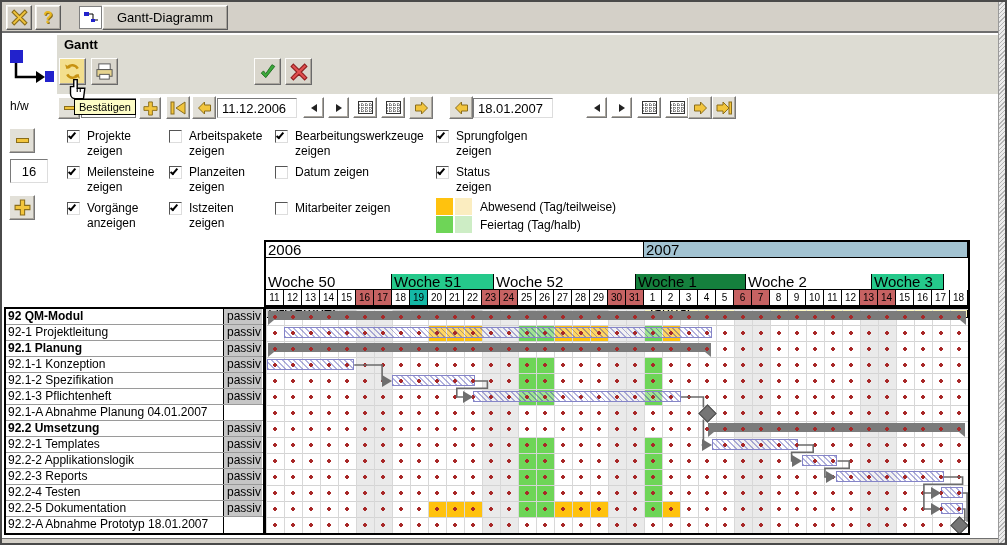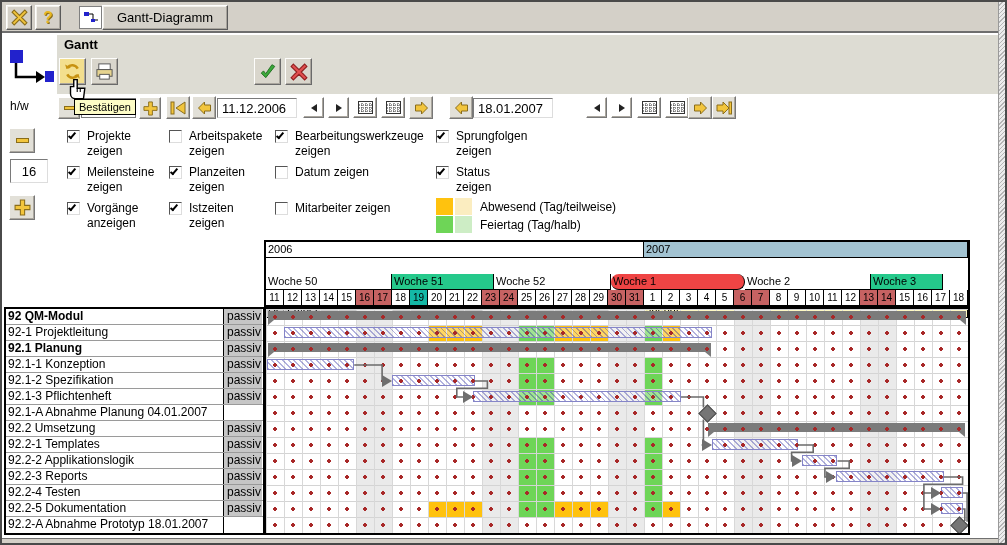--- a/index.html
+++ b/index.html
@@ -65,21 +65,21 @@
   .leg-label{position:absolute;font-size:12px;}
   
   .left-table{position:absolute;left:2px;top:305px;width:261px;height:228px;border:2px solid #000;background:#fff;}
   .task-row{position:absolute;left:0;width:257px;height:16px;border-bottom:1px solid #9a9a9a;display:flex;}
   .task-row:last-child{border-bottom:none;}
   .task-name{width:218px;font-size:12px;line-height:15px;padding-left:2px;white-space:nowrap;overflow:hidden;border-right:1px solid #000;}
   .task-status{width:38px;font-size:12px;line-height:15px;padding-left:3px;}
   .chart-frame{position:absolute;left:262px;top:238px;width:706px;height:295px;border:2px solid #000;background:#fff;}
   .hdr-row{position:absolute;left:0;width:702px;height:16px;display:flex;}
   .hdr-cell{height:16px;border-right:1px solid #000;border-bottom:1px solid #000;
-    font-size:11px;line-height:15px;padding-left:2px;white-space:nowrap;overflow:hidden;}
+    font-size:15px;line-height:15px;padding-left:2px;white-space:nowrap;overflow:hidden;}
   .day-cell{width:18px;text-align:center;padding-left:0;font-size:10px;}
   .chart-body{position:absolute;left:0;top:64px;width:702px;height:227px;border-top:3px solid #000;overflow:hidden;}
   .wk-col{position:absolute;top:0;width:18px;height:224px;background:#EAEAEA;}
   .hl-cell{position:absolute;width:18px;height:16px;}
   .gridlines{position:absolute;left:0;top:0;width:702px;height:224px;z-index:2;pointer-events:none;
     background-image:linear-gradient(to right,#D8D8D8 1px,transparent 1px),linear-gradient(to bottom,#D4D4D4 1px,transparent 1px);
     background-size:18px 100%,100% 16px;}
   .bar-task{position:absolute;height:11px;border:1px solid #8585C8;z-index:3;cursor:pointer;
     background-image:repeating-linear-gradient(45deg,rgba(115,115,195,.55) 0 1.3px,rgba(255,255,255,.35) 1.3px 4px);}
   .bar-summary{position:absolute;height:9px;background:#7B7B7B;z-index:3;cursor:pointer;}
@@ -390,21 +390,21 @@
       </div>
       <div class="task-row" style="top: 80px;">
         <div class="task-name">92.1-3 Pflichtenheft</div>
         <div class="task-status" style="background: rgb(198, 198, 198);">passiv</div>
       </div>
       <div class="task-row" style="top: 96px;">
         <div class="task-name">92.1-A Abnahme Planung 04.01.2007</div>
         <div class="task-status"></div>
       </div>
       <div class="task-row" style="top: 112px;">
-        <div class="task-name" style="font-weight: normal;">92.2 Umsetzung</div>
+        <div class="task-name" style="font-weight: bold;">92.2 Umsetzung</div>
         <div class="task-status" style="background: rgb(198, 198, 198);">passiv</div>
       </div>
       <div class="task-row" style="top: 128px;">
         <div class="task-name">92.2-1 Templates</div>
         <div class="task-status" style="background: rgb(198, 198, 198);">passiv</div>
       </div>
       <div class="task-row" style="top: 144px;">
         <div class="task-name">92.2-2 Applikationslogik</div>
         <div class="task-status" style="background: rgb(198, 198, 198);">passiv</div>
       </div>
@@ -431,22 +431,22 @@
         <div class="hdr-cell" style="width: 378px; background: rgb(255, 255, 255);">2006</div>
         <div class="hdr-cell" style="width: 324px; background: rgb(162, 195, 210);">2007</div>
       </div>
     <div class="hdr-row" id="months-row" style="top:16px;margin-top:44px;">
         <div class="hdr-cell" style="width: 378px; background: rgb(201, 201, 201);">Dezember</div>
         <div class="hdr-cell" style="width: 324px; background: #fef9c3;">Januar</div>
       </div>
     <div class="hdr-row" id="weeks-row" style="top:32px;">
         <div class="hdr-cell" style="width: 126px; background: rgb(255, 255, 255);">Woche 50</div>
         <div class="hdr-cell" style="width: 102px; background: rgb(37, 201, 139);">Woche 51</div>
-        <div class="hdr-cell" style="width: 117px; background: rgb(255, 255, 255);">Woche 52</div>
-        <div class="hdr-cell" style="width: 134px; background: #ef4444; border-radius: 8px;">Woche 1</div>
+        <div class="hdr-cell" style="width: 142px; background: rgb(255, 255, 255);">Woche 52</div>
+        <div class="hdr-cell" style="width: 110px; background: #15803d;">Woche 1</div>
         <div class="hdr-cell" style="width: 126px; background: rgb(255, 255, 255);">Woche 2</div>
         <div class="hdr-cell" style="width: 72px; background: rgb(37, 201, 139);">Woche 3</div>
       </div>
     <div class="hdr-row" id="days-row" style="top:48px;">
         <div class="hdr-cell day-cell" style="background: rgb(255, 255, 255);">11</div>
         <div class="hdr-cell day-cell" style="background: rgb(255, 255, 255);">12</div>
         <div class="hdr-cell day-cell" style="background: rgb(255, 255, 255);">13</div>
         <div class="hdr-cell day-cell" style="background: rgb(255, 255, 255);">14</div>
         <div class="hdr-cell day-cell" style="background: rgb(255, 255, 255);">15</div>
         <div class="hdr-cell day-cell" style="background: rgb(198, 98, 98);">16</div>

